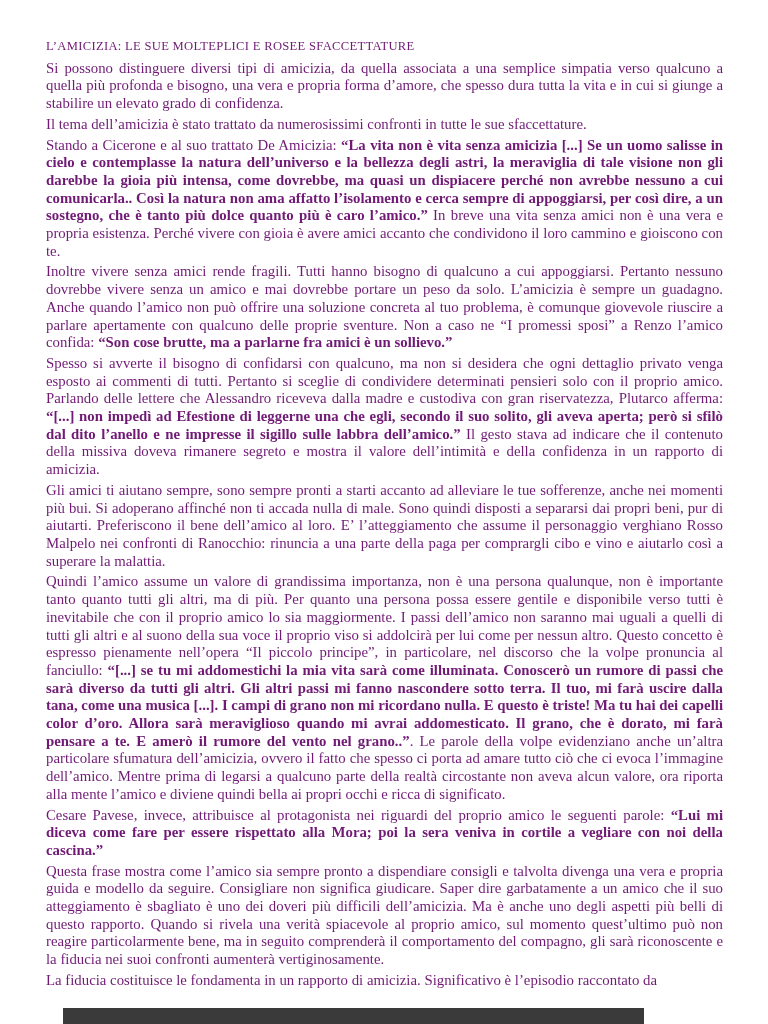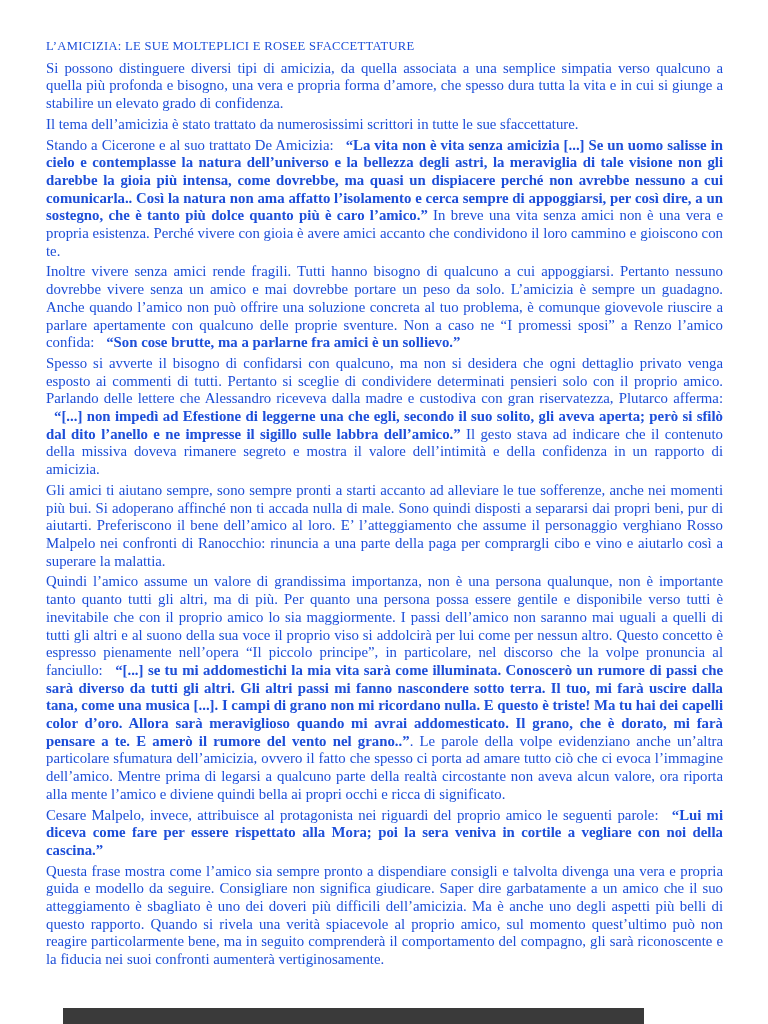--- a/index.html
+++ b/index.html
@@ -14,50 +14,51 @@
   .page {
     position: absolute;
     inset: 0;
     background: #ffffff;
     padding: 38px 45px 0 46px;
     box-sizing: border-box;
   }
   .para {
     font-size: 14.8px;
     line-height: 17.7px;
-    color: #1d4ed8;
+    color: #701a75;
     text-align: justify;
     margin: 0 0 3px 0;
   }
   .para.title {
     font-size: 12.6px;
     letter-spacing: 0.3px;
     text-align: left;
     margin: 0 0 4px 0;
   }
-  .bold { font-weight: 700; margin-left: 8px; }
+  .bold { font-weight: 700; }
   .bottom-bar {
     position: absolute;
     left: 63px;
     bottom: 0;
     width: 581px;
     height: 16px;
   }
 </style>
 </head>
 <body>
 
 <div class="page" style="background: rgb(255, 255, 255);">
   <div style="color: rgb(20, 20, 20);">
       <p class="para title"><span>L’AMICIZIA: LE SUE MOLTEPLICI E ROSEE SFACCETTATURE</span></p>
       <p class="para"><span>Si possono distinguere diversi tipi di amicizia, da quella associata a una semplice simpatia verso qualcuno a quella più profonda e bisogno, una vera e propria forma d’amore, che spesso dura tutta la vita e in cui si giunge a stabilire un elevato grado di confidenza.</span></p>
-      <p class="para"><span>Il tema dell’amicizia è stato trattato da numerosissimi scrittori in tutte le sue sfaccettature.</span></p>
+      <p class="para"><span>Il tema dell’amicizia è stato trattato da numerosissimi confronti in tutte le sue sfaccettature.</span></p>
       <p class="para"><span>Stando a Cicerone e al suo trattato De Amicizia: </span><span class="bold">“La vita non è vita senza amicizia [...] Se un uomo salisse in cielo e contemplasse la natura dell’universo e la bellezza degli astri, la meraviglia di tale visione non gli darebbe la gioia più intensa, come dovrebbe, ma quasi un dispiacere perché non avrebbe nessuno a cui comunicarla.. Così la natura non ama affatto l’isolamento e cerca sempre di appoggiarsi, per così dire, a un sostegno, che è tanto più dolce quanto più è caro l’amico.”</span><span> In breve una vita senza amici non è una vera e propria esistenza. Perché vivere con gioia è avere amici accanto che condividono il loro cammino e gioiscono con te.</span></p>
       <p class="para"><span>Inoltre vivere senza amici rende fragili. Tutti hanno bisogno di qualcuno a cui appoggiarsi. Pertanto nessuno dovrebbe vivere senza un amico e mai dovrebbe portare un peso da solo. L’amicizia è sempre un guadagno. Anche quando l’amico non può offrire una soluzione concreta al tuo problema, è comunque giovevole riuscire a parlare apertamente con qualcuno delle proprie sventure. Non a caso ne “I promessi sposi” a Renzo l’amico confida: </span><span class="bold">“Son cose brutte, ma a parlarne fra amici è un sollievo.”</span></p>
       <p class="para"><span>Spesso si avverte il bisogno di confidarsi con qualcuno, ma non si desidera che ogni dettaglio privato venga esposto ai commenti di tutti. Pertanto si sceglie di condividere determinati pensieri solo con il proprio amico. Parlando delle lettere che Alessandro riceveva dalla madre e custodiva con gran riservatezza, Plutarco afferma: </span><span class="bold">“[...] non impedì ad Efestione di leggerne una che egli, secondo il suo solito, gli aveva aperta; però si sfilò dal dito l’anello e ne impresse il sigillo sulle labbra dell’amico.”</span><span> Il gesto stava ad indicare che il contenuto della missiva doveva rimanere segreto e mostra il valore dell’intimità e della confidenza in un rapporto di amicizia.</span></p>
       <p class="para"><span>Gli amici ti aiutano sempre, sono sempre pronti a starti accanto ad alleviare le tue sofferenze, anche nei momenti più bui. Si adoperano affinché non ti accada nulla di male. Sono quindi disposti a separarsi dai propri beni, pur di aiutarti. Preferiscono il bene dell’amico al loro. E’ l’atteggiamento che assume il personaggio verghiano Rosso Malpelo nei confronti di Ranocchio: rinuncia a una parte della paga per comprargli cibo e vino e aiutarlo così a superare la malattia.</span></p>
       <p class="para"><span>Quindi l’amico assume un valore di grandissima importanza, non è una persona qualunque, non è importante tanto quanto tutti gli altri, ma di più. Per quanto una persona possa essere gentile e disponibile verso tutti è inevitabile che con il proprio amico lo sia maggiormente. I passi dell’amico non saranno mai uguali a quelli di tutti gli altri e al suono della sua voce il proprio viso si addolcirà per lui come per nessun altro. Questo concetto è espresso pienamente nell’opera “Il piccolo principe”, in particolare, nel discorso che la volpe pronuncia al fanciullo: </span><span class="bold">“[...] se tu mi addomestichi la mia vita sarà come illuminata. Conoscerò un rumore di passi che sarà diverso da tutti gli altri. Gli altri passi mi fanno nascondere sotto terra. Il tuo, mi farà uscire dalla tana, come una musica [...]. I campi di grano non mi ricordano nulla. E questo è triste! Ma tu hai dei capelli color d’oro. Allora sarà meraviglioso quando mi avrai addomesticato. Il grano, che è dorato, mi farà pensare a te. E amerò il rumore del vento nel grano..”</span><span>. Le parole della volpe evidenziano anche un’altra particolare sfumatura dell’amicizia, ovvero il fatto che spesso ci porta ad amare tutto ciò che ci evoca l’immagine dell’amico. Mentre prima di legarsi a qualcuno parte della realtà circostante non aveva alcun valore, ora riporta alla mente l’amico e diviene quindi bella ai propri occhi e ricca di significato.</span></p>
-      <p class="para"><span>Cesare Malpelo, invece, attribuisce al protagonista nei riguardi del proprio amico le seguenti parole: </span><span class="bold">“Lui mi diceva come fare per essere rispettato alla Mora; poi la sera veniva in cortile a vegliare con noi della cascina.”</span></p>
+      <p class="para"><span>Cesare Pavese, invece, attribuisce al protagonista nei riguardi del proprio amico le seguenti parole: </span><span class="bold">“Lui mi diceva come fare per essere rispettato alla Mora; poi la sera veniva in cortile a vegliare con noi della cascina.”</span></p>
       <p class="para"><span>Questa frase mostra come l’amico sia sempre pronto a dispendiare consigli e talvolta divenga una vera e propria guida e modello da seguire. Consigliare non significa giudicare. Saper dire garbatamente a un amico che il suo atteggiamento è sbagliato è uno dei doveri più difficili dell’amicizia. Ma è anche uno degli aspetti più belli di questo rapporto. Quando si rivela una verità spiacevole al proprio amico, sul momento quest’ultimo può non reagire particolarmente bene, ma in seguito comprenderà il comportamento del compagno, gli sarà riconoscente e la fiducia nei suoi confronti aumenterà vertiginosamente.</span></p>
+      <p class="para"><span>La fiducia costituisce le fondamenta in un rapporto di amicizia. Significativo è l’episodio raccontato da</span></p>
     </div>
 </div>
 
 <div class="bottom-bar" style="background: rgb(58, 58, 58);"></div>
 
 </body></html>

